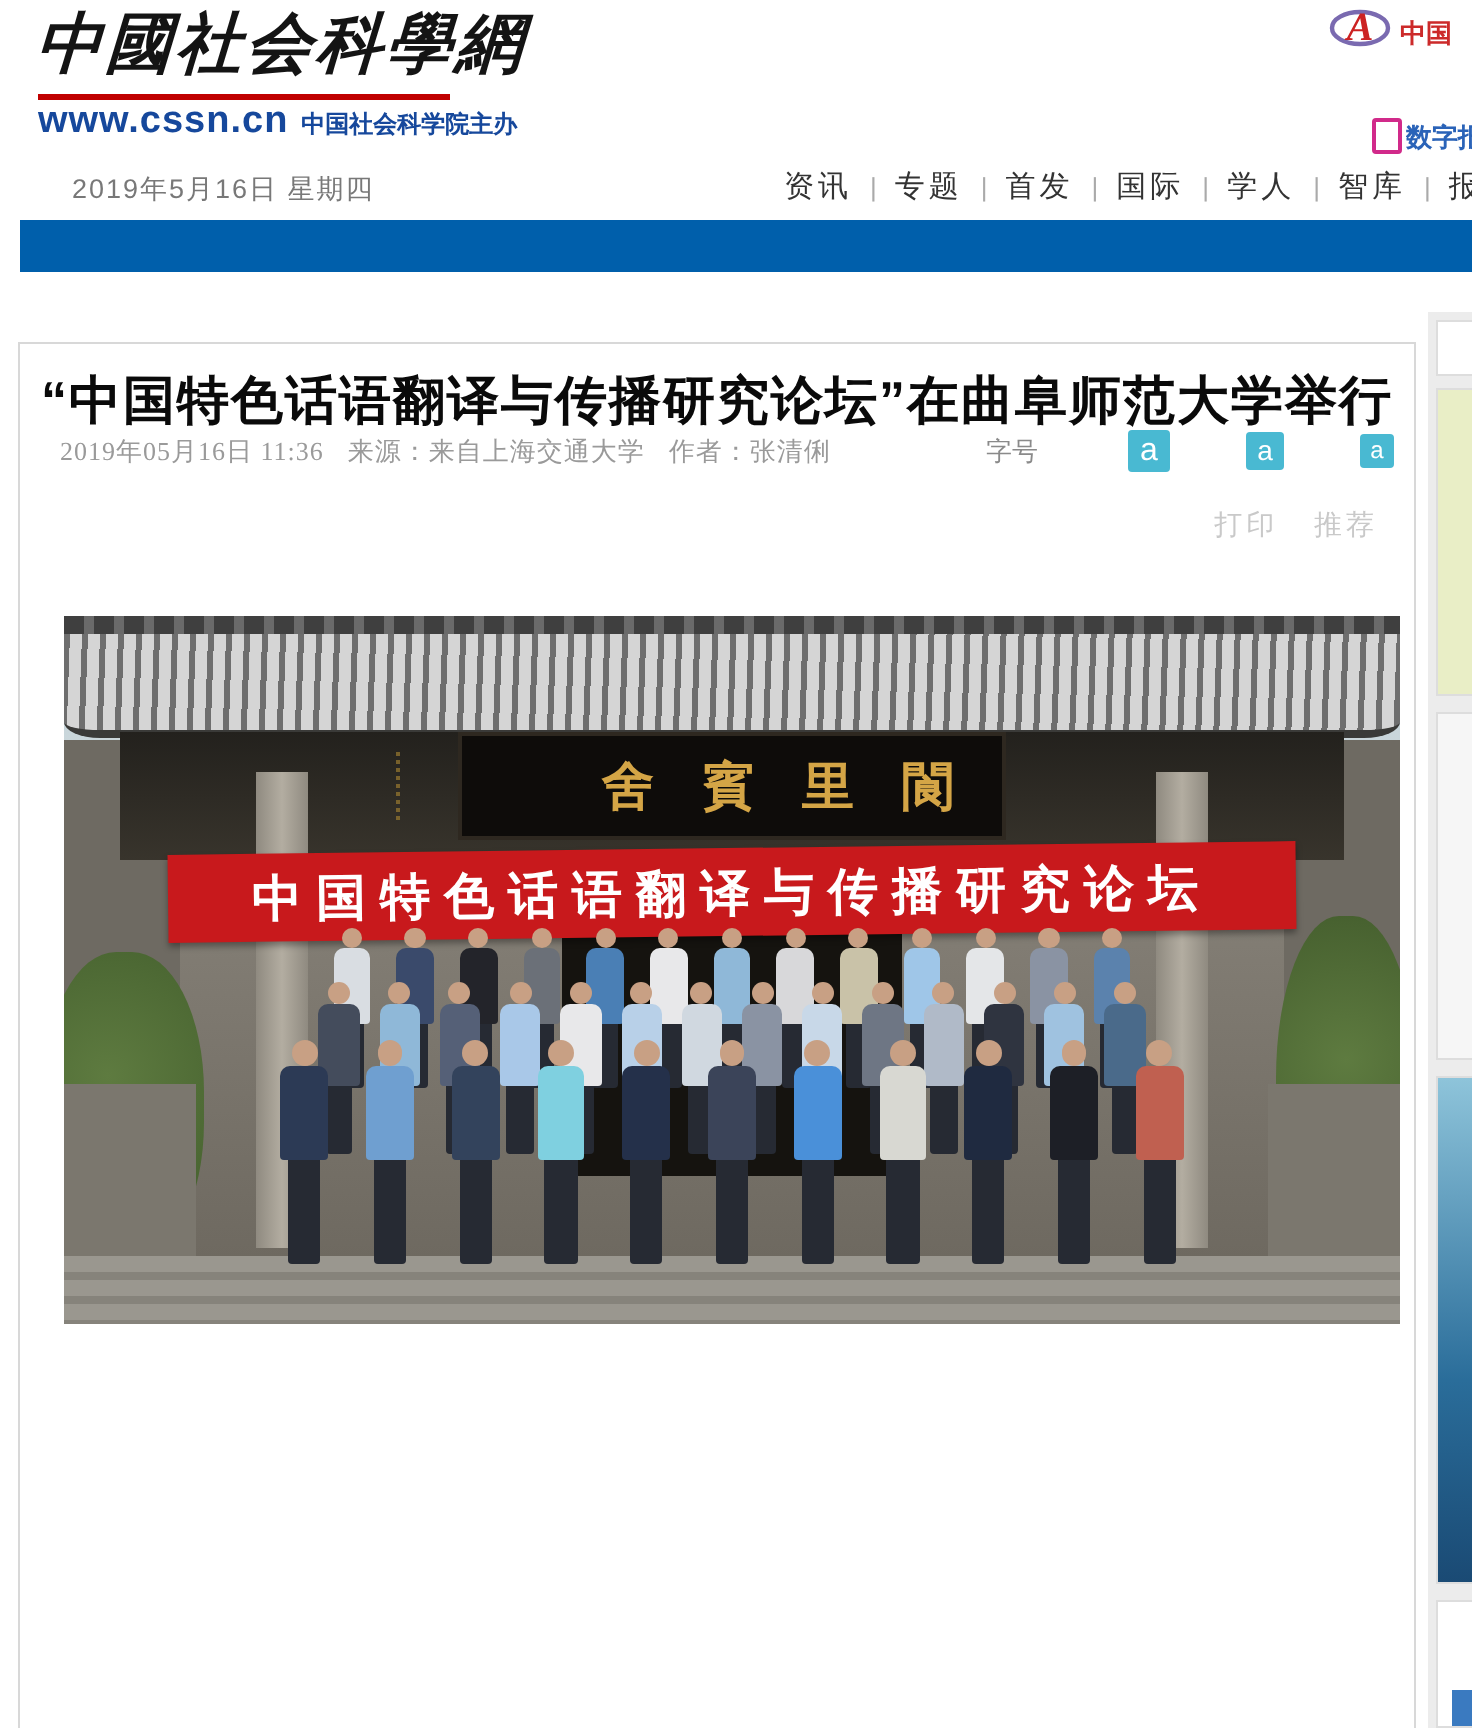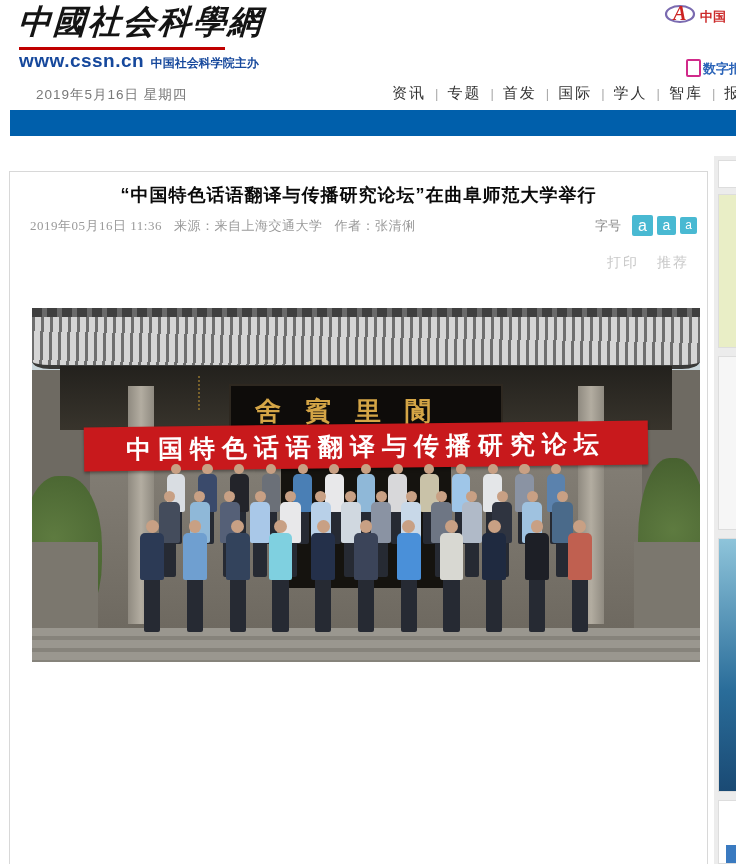--- a/index.html
+++ b/index.html
@@ -30,27 +30,27 @@
 
   .blue-bar{position:absolute;left:10px;top:110px;width:726px;height:26px;background:#005fab;}
 
   .breadcrumb{position:absolute;left:18px;top:147px;font-size:13.5px;color:#4a4a4a;letter-spacing:1px;}
   .crumb{cursor:pointer;}
   .crumb-sep{color:#666;margin:0 5px;}
 
   
   .title-box{position:absolute;left:9px;top:171px;width:697px;height:72px;
     border:1px solid #d8d8d8;background:#fff;}
-  .article-title{margin:0;padding-top:11px;text-align:center;font-size:18px;font-weight:bold;
+  .article-title{margin:0;padding-top:11px;text-align:center;font-size:26px;font-weight:bold;
     color:#0a0a0a;letter-spacing:1px;font-family:"Liberation Sans",sans-serif;}
   .meta-row{position:absolute;left:20px;right:10px;bottom:8px;display:flex;
     justify-content:space-between;align-items:center;}
   .meta-left{font-family:"Liberation Serif",serif;font-size:13px;color:#9a9a9a;letter-spacing:.5px;}
   .meta-left span{margin-right:12px;}
-  .fs-group{display:flex;align-items:center;}
+  .fs-group{display:flex;align-items:center;gap:34px;}
   .fs-label{font-size:13px;color:#8a8a8a;margin-right:7px;}
   .fs-btn{display:inline-block;background:#49b9d2;color:#fff;text-align:center;
     border-radius:2px;margin-left:4px;font-family:"Liberation Sans",sans-serif;cursor:pointer;}
   .fs-1{width:21px;height:21px;line-height:21px;font-size:16px;}
   .fs-2{width:19px;height:19px;line-height:19px;font-size:14px;}
   .fs-3{width:17px;height:17px;line-height:17px;font-size:12px;}
 
   
   .content-box{position:absolute;left:9px;top:244px;width:697px;height:620px;
     border-left:1px solid #d8d8d8;border-right:1px solid #d8d8d8;background:#fff;}
@@ -64,22 +64,22 @@
   
   .photo{position:relative;margin:20px 0 0 22px;width:668px;height:354px;overflow:hidden;
     background:linear-gradient(180deg,#c2d4de 0,#cdd7d9 90px,#8a857c 90px,#6a655c 100%);}
   .ph-ridge{position:absolute;top:0;left:0;right:0;height:9px;
     background:repeating-linear-gradient(90deg,#3f3f3f 0 10px,#6a6a6a 10px 15px);}
   .ph-roof{position:absolute;top:9px;left:0;right:0;height:48px;
     background:repeating-linear-gradient(92deg,#6e6e6e 0 3px,#d5d5d5 3px 9px);
     border-bottom:4px solid #3a3a38;border-radius:0 0 18px 18px/0 0 8px 8px;}
   .ph-lintel{position:absolute;top:58px;left:28px;right:28px;height:64px;
     background:linear-gradient(#23211d,#38342c);}
-  .ph-plaque{position:absolute;top:76px;left:50%;transform:translateX(-50%);width:270px;height:50px;
-    background:#0e0c0a;border:2px solid #2e2820;display:flex;align-items:center;justify-content:flex-start;}
+  .ph-plaque{position:absolute;top:58px;left:50%;transform:translateX(-50%);width:270px;height:50px;
+    background:#0e0c0a;border:2px solid #2e2820;display:flex;align-items:center;justify-content:flex-end;}
   .ph-plaque span{color:#d4a546;font-family:"Liberation Serif",serif;font-weight:bold;
     font-size:26px;letter-spacing:24px;text-indent:24px;white-space:nowrap;}
   .ph-sign{position:absolute;top:68px;left:calc(50% - 168px);width:8px;height:34px;
     border-left:2px dotted #9a7a30;opacity:.7;}
   .ph-wall-l{position:absolute;top:62px;left:0;bottom:34px;width:58px;background:#6e6a62;}
   .ph-wall-r{position:absolute;top:62px;right:0;bottom:34px;width:58px;background:#6e6a62;}
   .ph-pil-l{position:absolute;top:78px;left:96px;bottom:38px;width:26px;
     background:linear-gradient(90deg,#8f8a80,#b3ada1,#8f8a80);}
   .ph-pil-r{position:absolute;top:78px;right:96px;bottom:38px;width:26px;
     background:linear-gradient(90deg,#8f8a80,#b3ada1,#8f8a80);}

